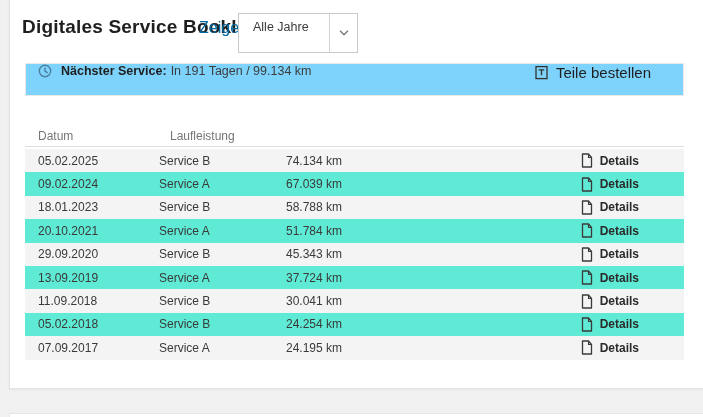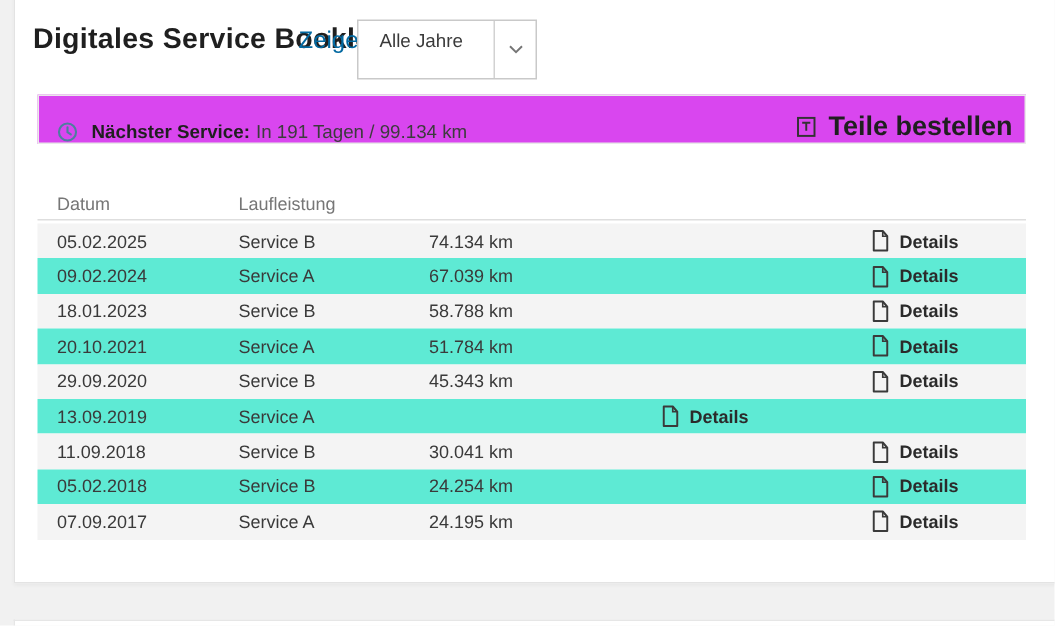--- a/index.html
+++ b/index.html
@@ -64,44 +64,44 @@
     border-left:1px solid #d2d2d2;
     display:flex;
     align-items:center;
     justify-content:center;
   }
   .info-bar {
     position:absolute;
     left:15px; top:66px;
     width:659px; height:33px;
     border:1px solid #e9e9e9;
-    background:#d946ef;
+    background:#7dd3fc;
     display:flex;
-    align-items:flex-end;
-    padding:0 8px 0 12px;
+    align-items:flex-start;
+    padding:0 32px 0 12px;
   }
   .info-left { display:flex; align-items:center; flex:1; }
   .clock-icon { display:flex; align-items:center; margin-right:9px; }
   .info-label { font-size:12.5px; font-weight:700; color:#1f1f1f; margin-right:4px; white-space:nowrap; }
   .info-value { font-size:12.5px; color:#3c3c3c; white-space:nowrap; }
   .order-parts {
     display:flex; align-items:center;
     cursor:pointer;
     text-decoration:none;
   }
   .parts-icon { display:flex; align-items:center; margin-right:8px; }
-  .order-parts-label { font-size:18px; font-weight:700; color:#1f1f1f; white-space:nowrap; }
+  .order-parts-label { font-size:15px; font-weight:400; color:#1f1f1f; white-space:nowrap; }
 
   .table-wrap { position:absolute; left:15px; top:132px; width:659px; }
   .thead {
     display:grid;
     grid-template-columns:134px 127px 1fr 140px;
     height:18px;
   }
-  .thead { border-bottom:1px solid #dedede; padding-bottom:3px; }
+  .thead { border-bottom:1px solid #dedede; padding-bottom:3px;gap:11px; }
   .th {
     font-size:12px; color:#767676;
     line-height:14px;
   }
   .th-datum { padding-left:13px; }
   .tbody { margin-top:2px; }
   .trow {
     display:grid;
     grid-template-columns:134px 127px 1fr 140px;
     height:23.4px;
@@ -245,20 +245,21 @@
                   <path d="M7.5 1 V4.5 H10.5" fill="none" stroke="#3a3a3a" stroke-width="1.1"></path>
                 </svg>
         </span>
         <span class="details-text">Details</span>
       </a>
     </div>
   </div>
         <div class="trow">
     <div class="td td-datum">13.09.2019</div>
     <div class="td">Service A</div>
+    <div class="td">37.724 km</div>
     <div class="td td-details">
       <a class="details-link">
         <span class="doc-icon">
           <svg width="12" height="15" viewBox="0 0 12 15">
                   <path d="M1.5 1 h6 L10.5 4.5 V14 H1.5 Z" fill="none" stroke="#3a3a3a" stroke-width="1.3" stroke-linejoin="round"></path>
                   <path d="M7.5 1 V4.5 H10.5" fill="none" stroke="#3a3a3a" stroke-width="1.1"></path>
                 </svg>
         </span>
         <span class="details-text">Details</span>
       </a>

